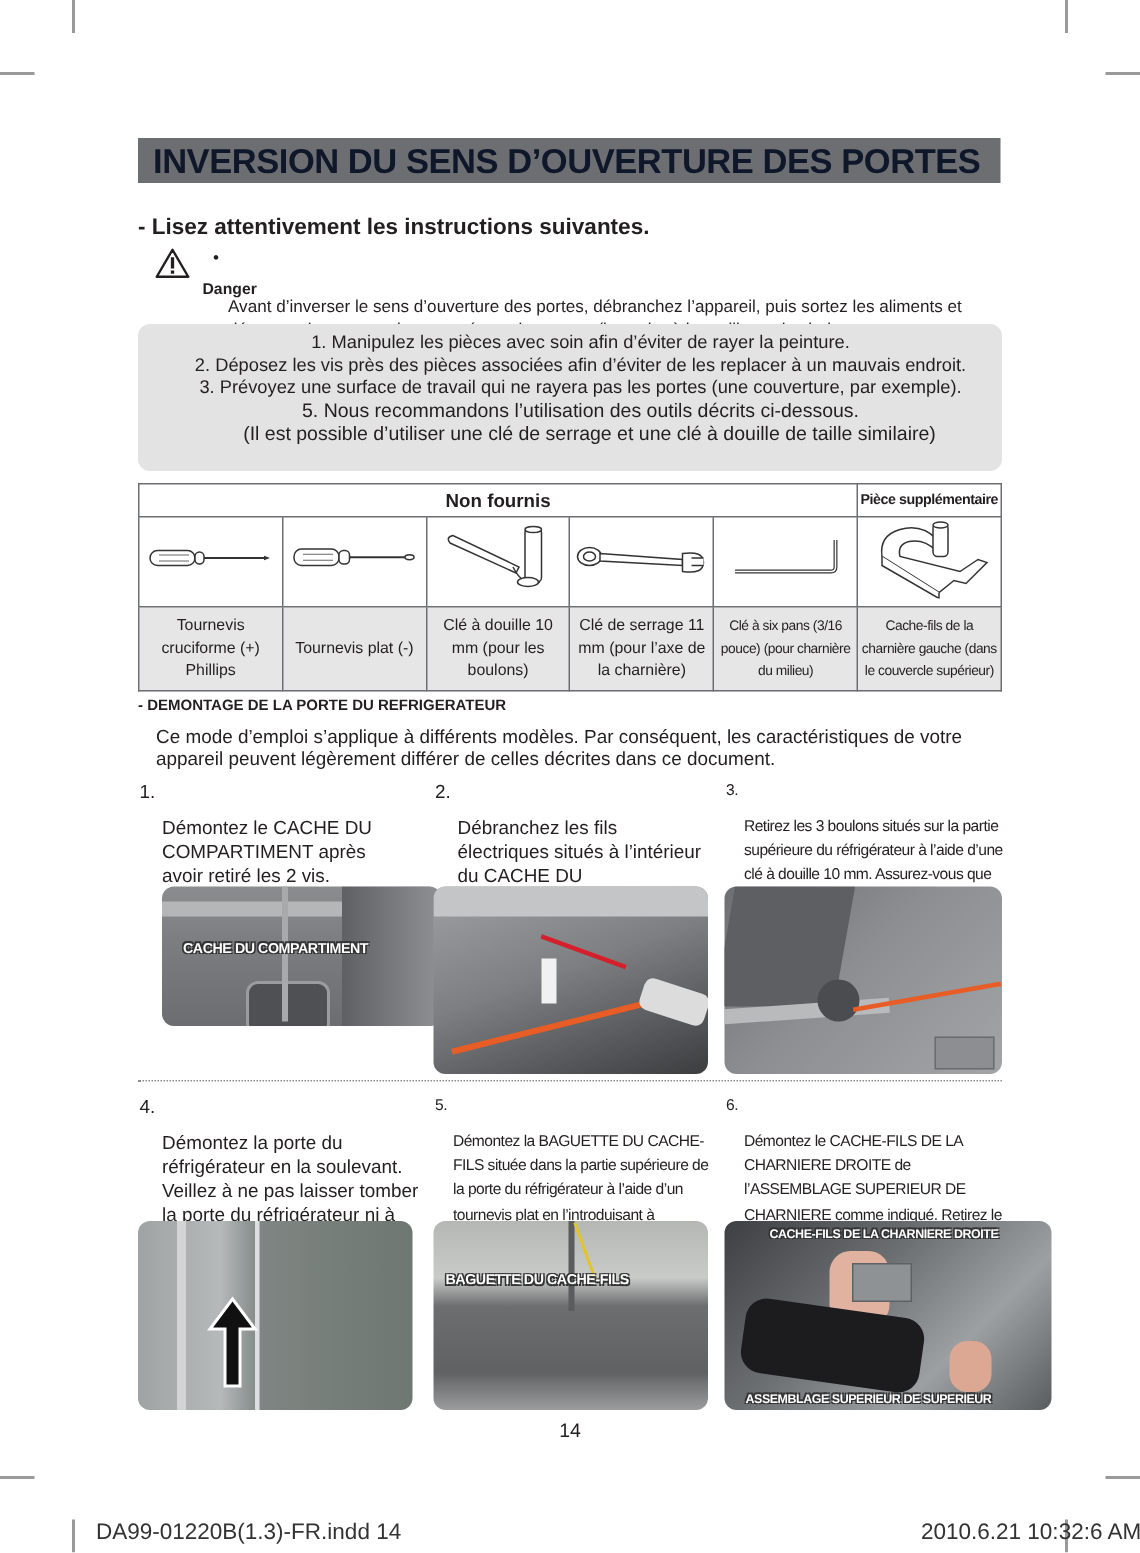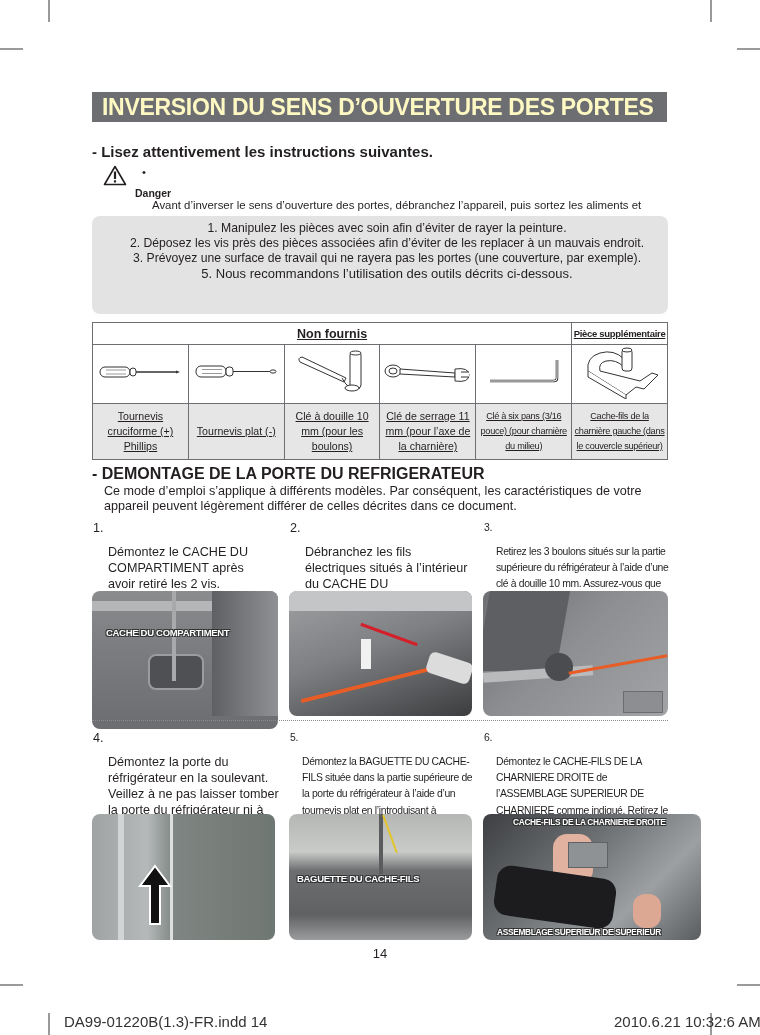--- a/index.html
+++ b/index.html
@@ -3,21 +3,21 @@
 <meta charset="utf-8">
 <style>
   * { box-sizing: border-box; margin: 0; padding: 0; }
   html, body { width: 760px; height: 1035px; background: #ffffff; overflow: hidden; }
   body { position: relative; font-family: "Liberation Sans", sans-serif; color: #231f20; }
 
   .crop { position: absolute; background: #9a9a9a; }
 
   .title-bar {
     position: absolute; left: 92px; top: 92px; width: 575px; height: 30px;
-    background: #6d6e71; color: #fef9c3; font-weight: bold; font-size: 23px;
+    background: #6d6e71; color: #0f172a; font-weight: bold; font-size: 23px;
     line-height: 30px; padding-left: 10px; letter-spacing: -0.3px; white-space: nowrap;
     font-family: "Liberation Sans", sans-serif; transform-origin: left center;
   }
 
   .h2 { position: absolute; left: 92px; font-weight: bold; font-size: 15px; white-space: nowrap; }
 
   .danger { position: absolute; left: 94px; top: 165px; width: 42px; text-align: center; }
   .danger svg { display: block; margin: 0 auto; }
   .danger-label { font-size: 10.5px; font-weight: bold; margin-top: 1px; margin-left: 41px; }
   .danger-text { position: absolute; left: 144px; top: 165px; width: 525px; font-size: 11.4px; line-height: 15px; }
@@ -30,28 +30,28 @@
     font-size: 12.2px; line-height: 15px; text-align: center;
   }
   .notes-box div { white-space: nowrap; }
   .notes-box .l5 { font-size: 13px; line-height: 15px; }
   .notes-box .l6 { font-size: 13px; padding-left: 12px; }
 
   .tools-table {
     position: absolute; left: 92px; top: 322px; width: 576px; border-collapse: collapse;
     border: 1px solid #6d6e71;
   }
-  .tools-table td, .tools-table th { border: 1px solid #6d6e71; text-align: center; vertical-align: middle; text-decoration: underline; }
+  .tools-table td, .tools-table th { border: 1px solid #6d6e71; text-align: center; vertical-align: middle; }
   .tools-table th { height: 22px; font-size: 12.5px; font-weight: bold; background: #fff; }
   .tools-table th.extra { font-size: 9.5px; letter-spacing: -0.3px; }
   .tools-table td.img { height: 58px; background: #fff; }
   .tools-table td.lbl { height: 56px; background: #e6e6e6; font-size: 10.6px; line-height: 15px; padding: 0 2px; }
   .tools-table td.lbl.small { font-size: 9.2px; letter-spacing: -0.3px; }
 
-  .demontage-title { top: 465px; font-size: 16px; text-align: right; }
+  .demontage-title { top: 465px; font-size: 10px; text-align: right; }
   .intro { position: absolute; left: 104px; top: 484px; width: 560px; font-size: 12.6px; line-height: 15px; }
 
   .step { position: absolute; font-size: 12.6px; line-height: 16px; }
   .step .num { position: absolute; left: 0; top: 0; }
   .step .body { padding-left: 15px; margin-top: 24px; }
   .step.cond { font-size: 10.4px; line-height: 16.2px; letter-spacing: -0.35px; }
   .step.cond .body { padding-left: 12px; }
 
   .photo {
     position: absolute; border-radius: 8px; overflow: hidden;
@@ -95,20 +95,21 @@
 <div class="danger-text">
   <span class="bullet">•</span>
   <p>Avant d’inverser le sens d’ouverture des portes, débranchez l’appareil, puis sortez les aliments et démontez les accessoires montés sur les portes (le casier à bouteilles et les balconnets, par exemple). Faites attention à ne pas faire tomber les portes pendant le montage et le démontage.</p>
 </div>
 
 <div class="notes-box">
   <div>1. Manipulez les pièces avec soin afin d’éviter de rayer la peinture.</div>
   <div>2. Déposez les vis près des pièces associées afin d’éviter de les replacer à un mauvais endroit.</div>
   <div>3. Prévoyez une surface de travail qui ne rayera pas les portes (une couverture, par exemple).</div>
   <div class="l5">5. Nous recommandons l’utilisation des outils décrits ci-dessous.</div>
+  <div class="l6">(Il est possible d’utiliser une clé de serrage et une clé à douille de taille similaire)</div>
 </div>
 
 <table class="tools-table">
   <tbody>
       <tr>
     <th colspan="5">Non fournis</th>
     <th class="extra">Pièce supplémentaire</th>
   </tr>
   <tr>
     <td class="img" style="width:96px;">
@@ -186,21 +187,21 @@
 </div>
 <div class="step" style="left:290px;top:520px;width:180px;">
   <span class="num">2.</span>
   <div class="body">Débranchez les fils électriques situés à l’intérieur du CACHE DU COMPARTIMENT.</div>
 </div>
 <div class="step cond" style="left:484px;top:520px;width:186px;">
   <span class="num">3.</span>
   <div class="body">Retirez les 3 boulons situés sur la partie supérieure du réfrigérateur à l’aide d’une clé à douille 10 mm. Assurez-vous que la porte est bien fermée.</div>
 </div>
 
-<div class="photo" style="left:92px;top:591px;width:186px;height:138px;background:linear-gradient(180deg,#8a8c8e 0%,#7b7d80 40%,#6b6d70 100%);">
+<div class="photo" style="left:108px;top:591px;width:186px;height:93px;background:linear-gradient(180deg,#8a8c8e 0%,#7b7d80 40%,#6b6d70 100%);">
   <div style="position:absolute;left:0;top:10px;width:186px;height:10px;background:#b4b6b8;"></div>
   <div style="position:absolute;left:120px;top:0;width:66px;height:125px;background:linear-gradient(90deg,#5e6063,#8f9194);"></div>
   <div style="position:absolute;left:56px;top:63px;width:56px;height:36px;border-radius:8px;background:#4e5053;border:2px solid #9a9c9e;"></div>
   <div style="position:absolute;left:80px;top:0;width:4px;height:90px;background:#a7a9ab;"></div>
   <div class="cap" style="left:14px;top:36px;">CACHE DU COMPARTIMENT</div>
 </div>
 <div class="photo" style="left:289px;top:591px;width:183px;height:125px;background:linear-gradient(160deg,#9ea0a2 0%,#7d7f82 45%,#3c3d3f 100%);">
   <div style="position:absolute;left:0;top:0;width:183px;height:20px;background:#c3c5c7;"></div>
   <div style="position:absolute;left:10px;top:90px;width:150px;height:4px;background:#e85c26;transform:rotate(-14deg);"></div>
   <div style="position:absolute;left:70px;top:42px;width:60px;height:3px;background:#d4202a;transform:rotate(20deg);"></div>
@@ -233,21 +234,21 @@
 <div class="photo" style="left:92px;top:814px;width:183px;height:126px;background:linear-gradient(90deg,#9fa3a4 0%,#b5b9ba 30%,#7e8582 45%,#6f7772 100%);">
   <div style="position:absolute;left:26px;top:0;width:6px;height:126px;background:#d2d4d5;"></div>
   <div style="position:absolute;left:78px;top:0;width:3px;height:126px;background:#dcdedf;"></div>
   <svg style="position:absolute;left:46px;top:50px;" width="34" height="62" viewBox="0 0 34 62">
     <polygon points="17,2 32,22 22,22 22,60 12,60 12,22 2,22" fill="#111" stroke="#fff" stroke-width="2"></polygon>
   </svg>
 </div>
 <div class="photo" style="left:289px;top:814px;width:183px;height:126px;background:linear-gradient(180deg,#b5b7b5 0%,#c9cbc9 30%,#6c6e70 45%,#5f6163 80%,#9a9c9e 100%);">
   <div style="position:absolute;left:90px;top:0;width:4px;height:60px;background:#5a5c5e;"></div>
   <div style="position:absolute;left:100px;top:0;width:2px;height:40px;background:#e2c42b;transform:rotate(-20deg);"></div>
-  <div class="cap" style="left:8px;top:34px;margin-top:25px;">BAGUETTE DU CACHE-FILS</div>
+  <div class="cap" style="left:8px;top:34px;">BAGUETTE DU CACHE-FILS</div>
 </div>
 <div class="photo" style="left:483px;top:814px;width:218px;height:126px;background:linear-gradient(135deg,#3d3f42 0%,#6d7073 40%,#9da0a3 70%,#5a5d60 100%);">
   <div style="position:absolute;left:70px;top:20px;width:40px;height:50px;border-radius:14px;background:#e2b2a0;"></div>
   <div style="position:absolute;left:85px;top:28px;width:40px;height:26px;background:#8f9295;border:1px solid #5f6265;"></div>
   <div style="position:absolute;left:12px;top:58px;width:120px;height:50px;border-radius:14px;background:#1c1c1e;transform:rotate(8deg);"></div>
   <div style="position:absolute;left:150px;top:80px;width:28px;height:34px;border-radius:12px;background:#dca893;"></div>
   <div class="cap" style="left:30px;top:3px;font-size:8.3px;">CACHE-FILS DE LA CHARNIERE DROITE</div>
   <div class="cap" style="left:14px;top:113px;font-size:8.3px;">ASSEMBLAGE SUPERIEUR DE  SUPERIEUR</div>
 </div>
 

